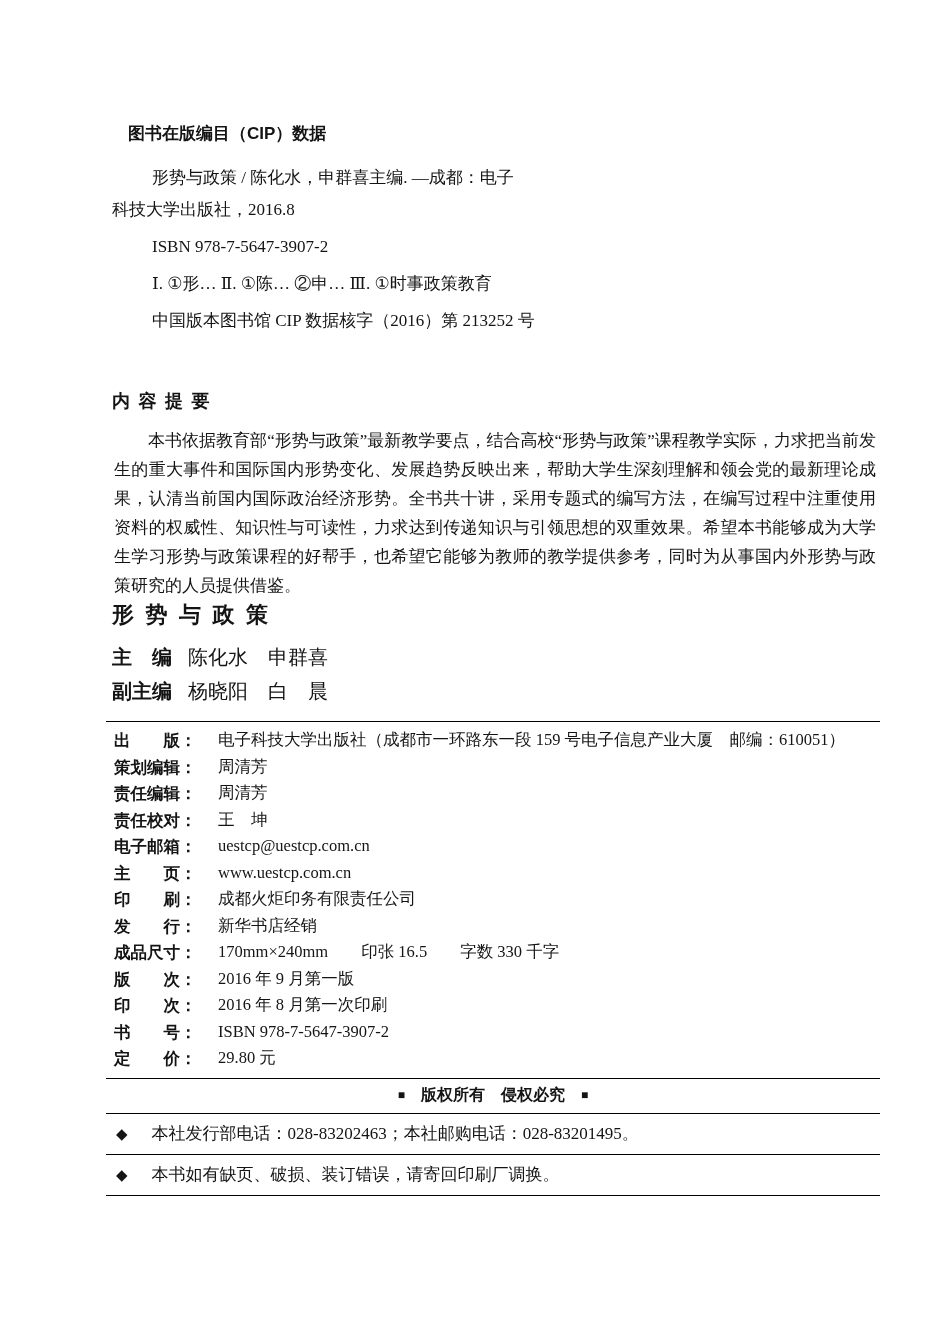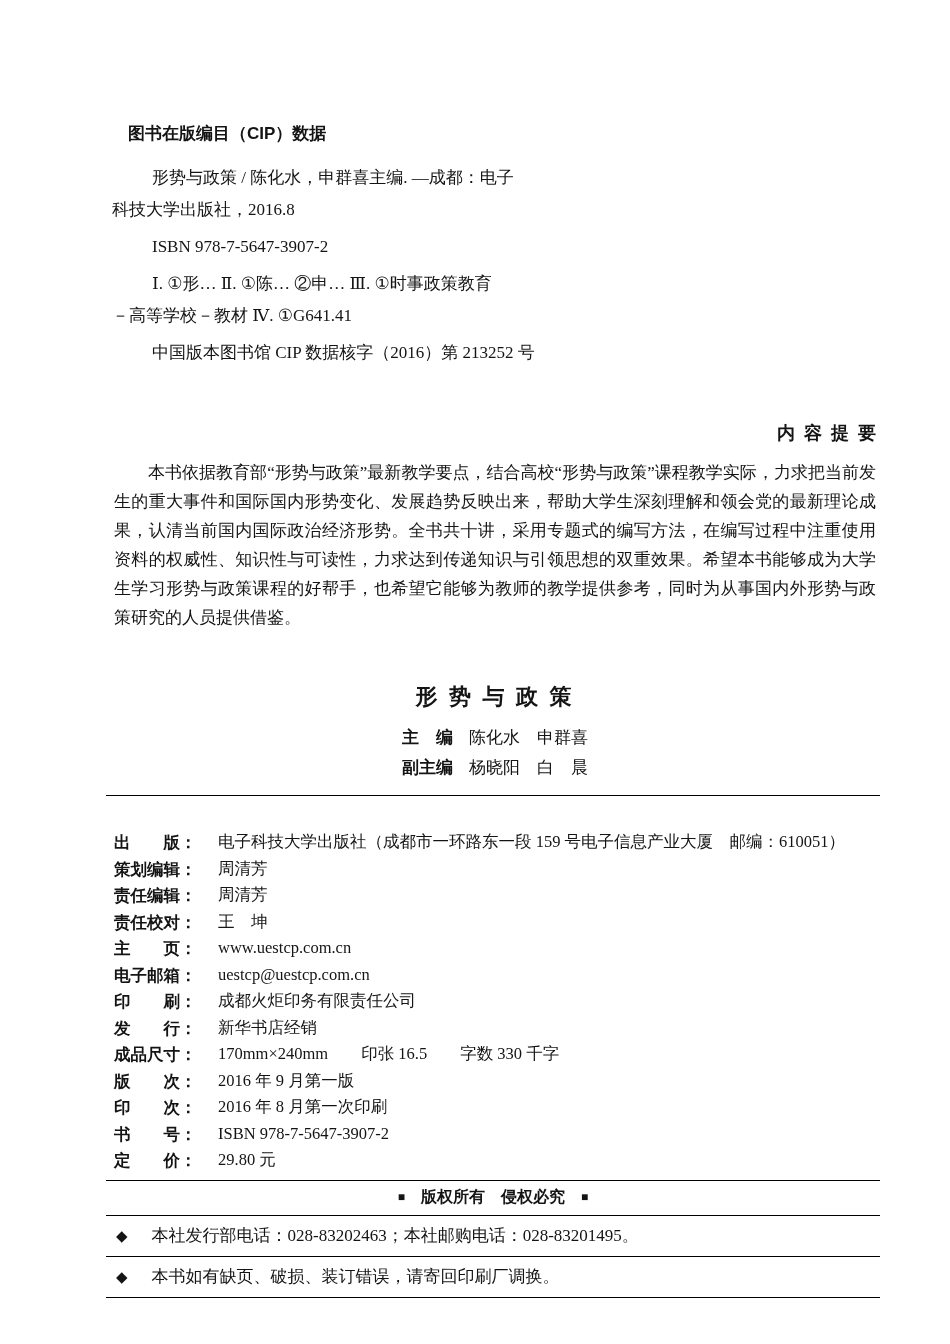--- a/index.html
+++ b/index.html
@@ -25,60 +25,60 @@
     font-weight: bold;
     margin-left: 16px;
     margin-bottom: 12px;
   }
   .cip .ind { padding-left: 40px; }
   .cip .gap { margin-top: 5px; }
 
   
   .abstract { margin-top: 52px; }
   .abstract-heading {
-    text-align: right;
+    text-align: left;
     font-size: 18px;
     font-weight: bold;
-    font-family: Liberation Sans, sans-serif;
+    font-family: Liberation Serif, serif;
     letter-spacing: 2px;
     margin-bottom: 13px;
   }
   .abstract-body {
     font-size: 17px;
     line-height: 29px;
     text-align: justify;
     text-indent: 2em;
     padding: 0 2px;
     margin-top: 12px;
   }
 
   
-  .title-block { margin-top: 50px; text-align: center; }
+  .title-block { }
   .book-title {
     font-size: 22px;
     font-weight: bold;
     letter-spacing: 3px;
   }
-  .editors-line { margin-top: 14px; font-size: 17px; }
+  .editors-line { margin-top: 14px; font-size: 20px; }
   .editors-line + .editors-line { margin-top: 7px; }
   .editor-label {
     font-family: "Liberation Sans", "DejaVu Sans", sans-serif;
     font-weight: bold;
     margin-right: 16px;
   }
 
   
   .rule {
     border: 0;
     border-top: 1.6px solid #000;
     margin-left: -6px;
     margin-right: -2px;
   }
   .rule-top { margin-top: 16px; }
-  .pub-info { padding: 5px 0 6px 2px; margin-top: 28px; }
+  .pub-info { padding: 5px 0 6px 2px; }
   .prow {
     font-size: 16.5px;
     line-height: 26.5px;
     white-space: nowrap;
     display: flex;
   }
   .plabel {
     font-family: "Liberation Sans", "DejaVu Sans", sans-serif;
     font-weight: bold;
     flex: 0 0 auto;
@@ -124,21 +124,20 @@
 
 <div class="page">
   <div class="content">
 
     <section class="cip">
       <div class="cip-heading">图书在版编目（CIP）数据</div>
       <div class="ind">形势与政策 / 陈化水，申群喜主编. —成都：电子</div>
       <div>科技大学出版社，2016.8</div>
       <div class="ind gap">ISBN 978-7-5647-3907-2</div>
       <div class="ind gap">Ⅰ. ①形… Ⅱ. ①陈… ②申… Ⅲ. ①时事政策教育</div>
-      <div>－高等学校－教材 Ⅳ. ①G641.41</div>
       <div class="ind gap">中国版本图书馆 CIP 数据核字（2016）第 213252 号</div>
     </section>
 
     <section class="abstract">
       <div class="abstract-heading">内 容 提 要</div>
       <p class="abstract-body">本书依据教育部“形势与政策”最新教学要点，结合高校“形势与政策”课程教学实际，力求把当前发生的重大事件和国际国内形势变化、发展趋势反映出来，帮助大学生深刻理解和领会党的最新理论成果，认清当前国内国际政治经济形势。全书共十讲，采用专题式的编写方法，在编写过程中注重使用资料的权威性、知识性与可读性，力求达到传递知识与引领思想的双重效果。希望本书能够成为大学生学习形势与政策课程的好帮手，也希望它能够为教师的教学提供参考，同时为从事国内外形势与政策研究的人员提供借鉴。</p>
     </section>
 
     <section class="title-block">
       <div class="book-title">形 势 与 政 策</div>
@@ -163,26 +162,26 @@
       </div>
       <div class="prow">
         <span class="plabel">责任编辑：</span>
           <span class="pvalue">周清芳</span>
       </div>
       <div class="prow">
         <span class="plabel">责任校对：</span>
           <span class="pvalue">王　坤</span>
       </div>
       <div class="prow">
+        <span class="plabel">电子邮箱：</span>
+          <span class="pvalue">uestcp@uestcp.com.cn</span>
+      </div>
+      <div class="prow">
         <span class="plabel">主　　页：</span>
           <span class="pvalue">www.uestcp.com.cn</span>
-      </div>
-      <div class="prow">
-        <span class="plabel">电子邮箱：</span>
-          <span class="pvalue">uestcp@uestcp.com.cn</span>
       </div>
       <div class="prow">
         <span class="plabel">印　　刷：</span>
           <span class="pvalue">成都火炬印务有限责任公司</span>
       </div>
       <div class="prow">
         <span class="plabel">发　　行：</span>
           <span class="pvalue">新华书店经销</span>
       </div>
       <div class="prow">

